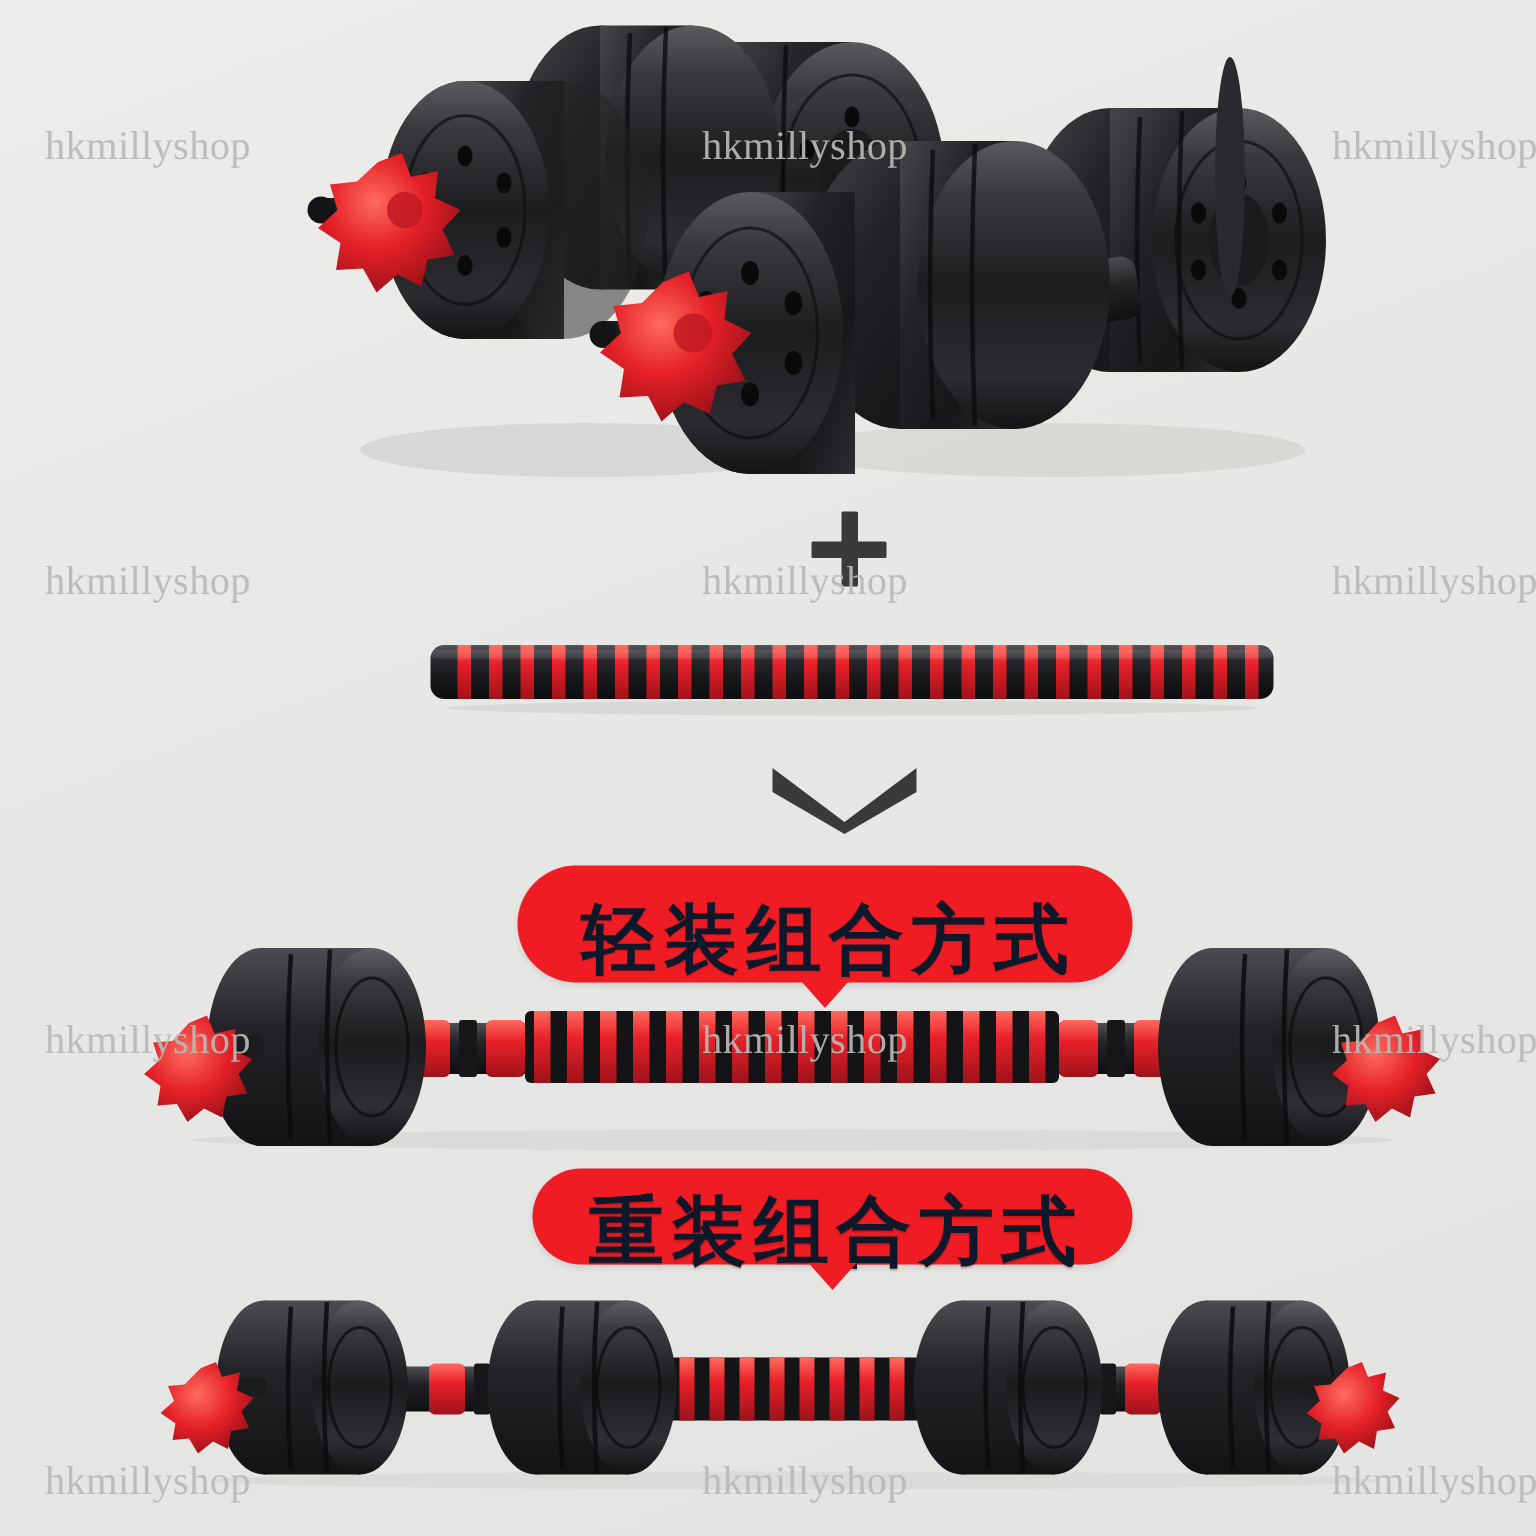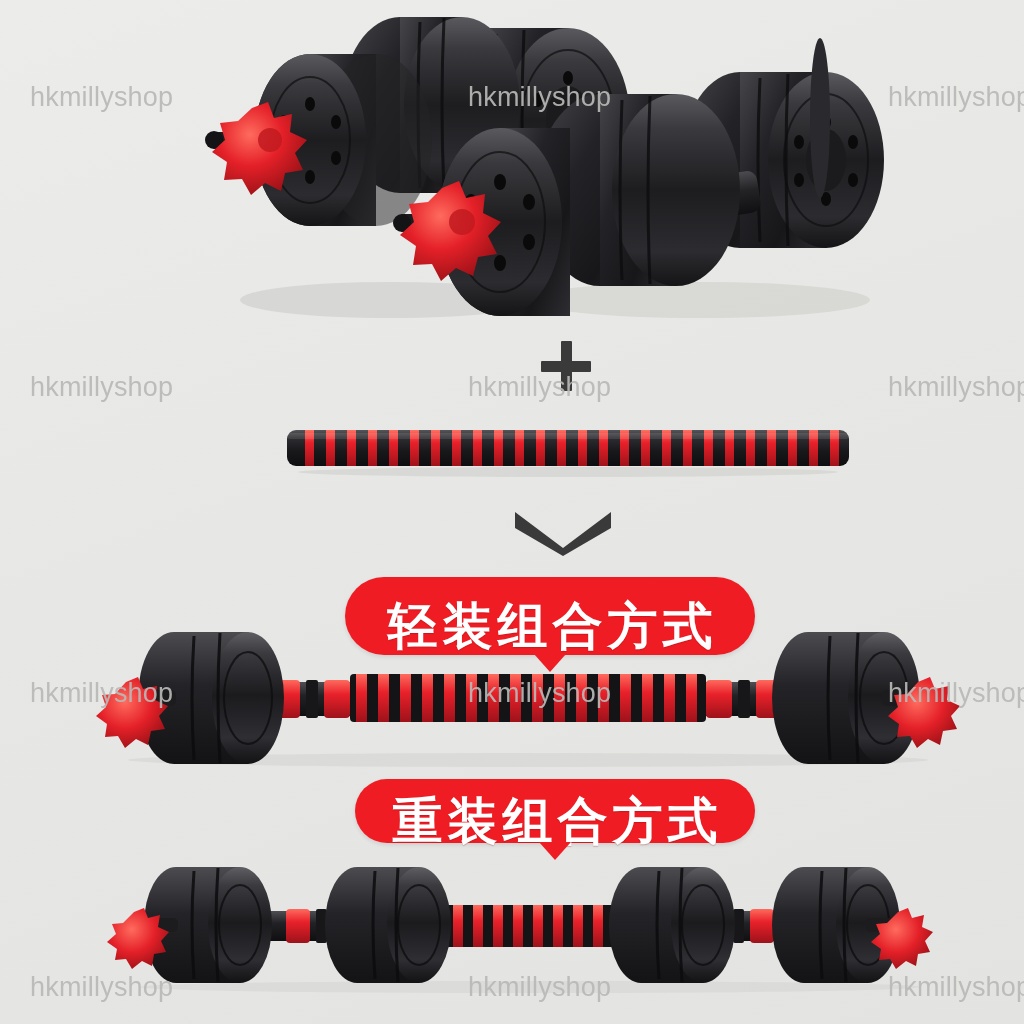--- a/index.html
+++ b/index.html
@@ -29,20 +29,21 @@
     z-index: 40;
   }
   .wm {
     position: absolute;
     color: #b9b9b7;
     font-size: 27px;
     font-weight: 400;
     letter-spacing: 0.2px;
     white-space: nowrap;
     opacity: 0.92;
+    font-family: Liberation Serif, serif;
   }
 
   
   .dumbbell-pair {
     position: absolute;
     left: 0;
     top: 0;
     width: 1024px;
     height: 330px;
     z-index: 10;
@@ -96,21 +97,21 @@
     position: absolute;
     z-index: 30;
     background: #ef1c24;
     border-radius: 46px;
     box-shadow: 0 2px 4px rgba(0,0,0,0.10);
     display: flex;
     align-items: center;
     justify-content: center;
   }
   .pill-text {
-    color: #ffffff;
+    color: #0f172a;
     font-weight: 700;
     font-size: 50px;
     letter-spacing: 5px;
     text-indent: 5px;
     line-height: 1;
     white-space: nowrap;
     text-shadow: 0 1px 1px rgba(120,0,0,0.25);
     margin-top: 20px;
   }
   .pill-tail {

